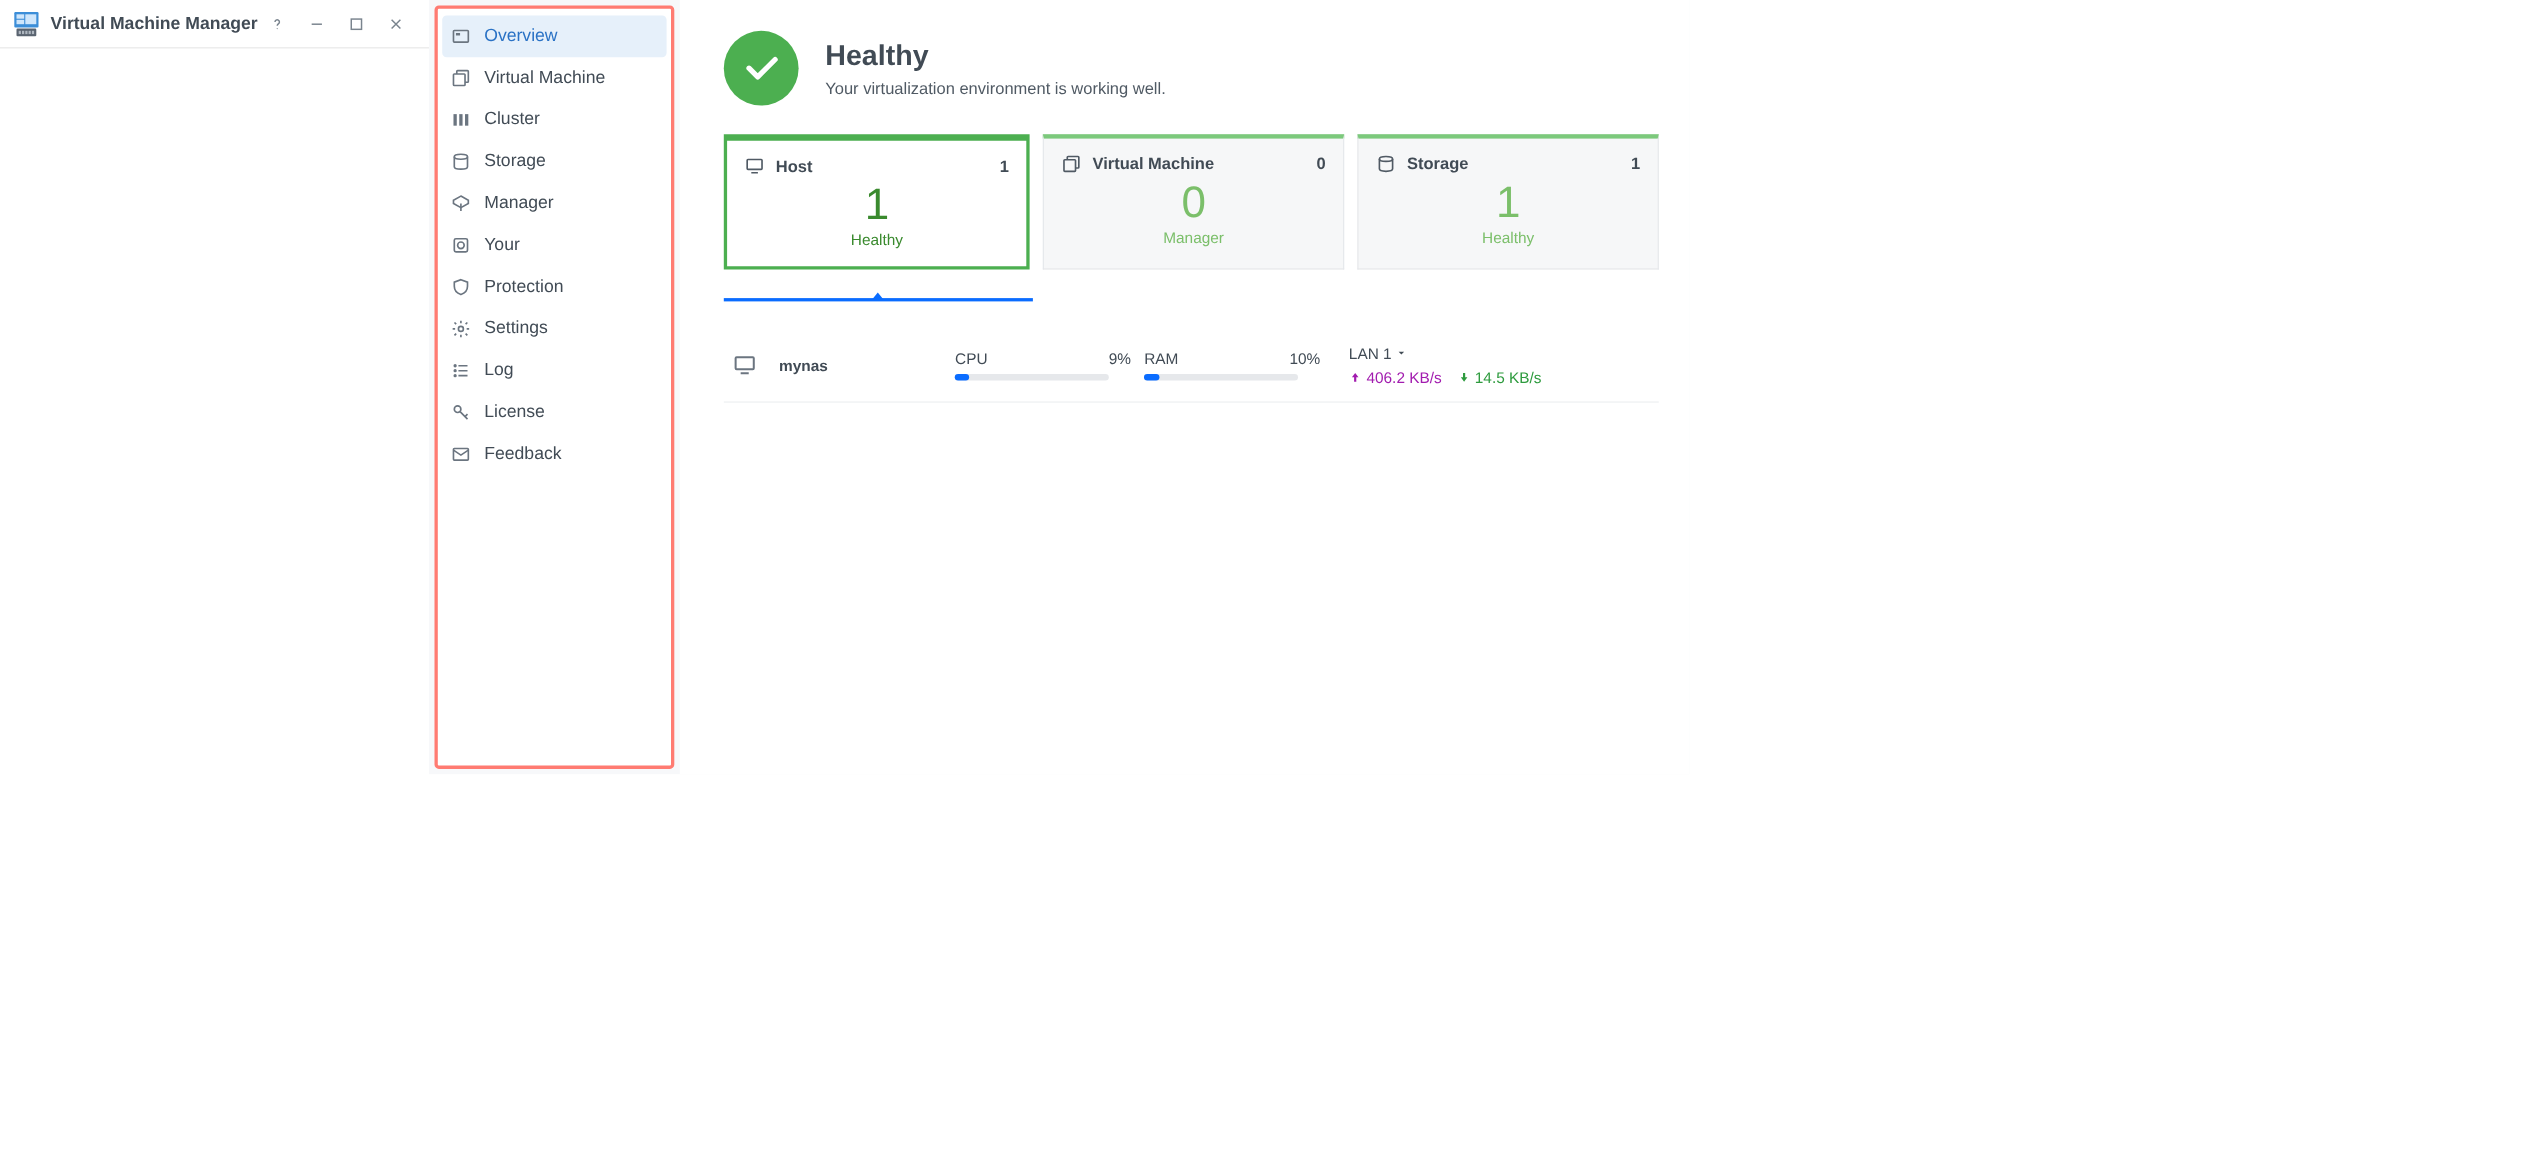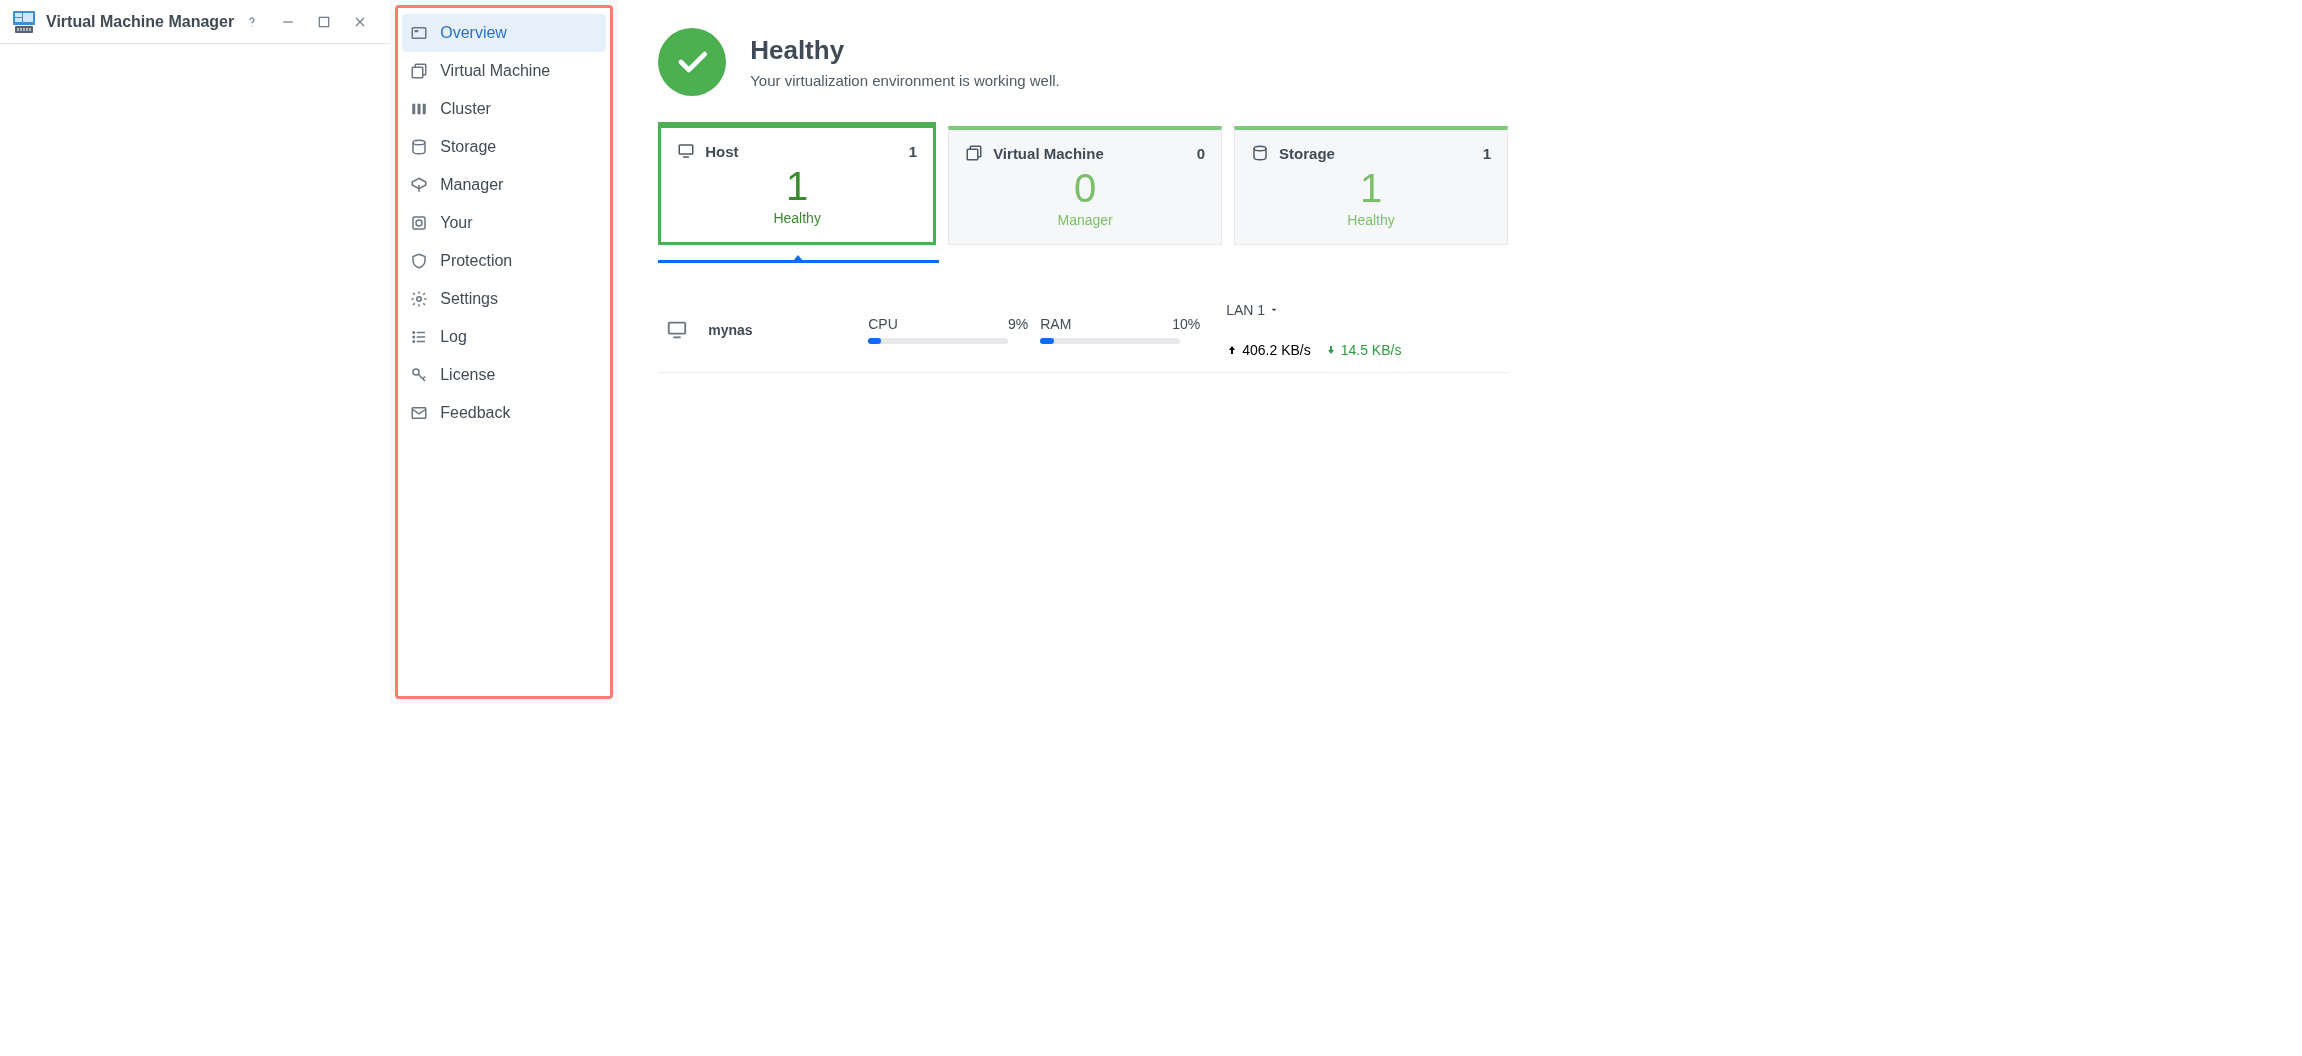--- a/index.html
+++ b/index.html
@@ -109,22 +109,21 @@
     color: #414b55;
     margin-bottom: 6px;
   }
   .status-text p {
     font-size: 15px;
     color: #505a64;
   }
   .cards {
     display: flex;
     gap: 12px;
-    margin-bottom: 5px;
-    align-items: flex-end;
+    margin-bottom: 16px;
   }
   .card {
     flex: 1;
     background: #f6f7f8;
     border: 1px solid #e5e7ea;
     border-top: 4px solid #7cc97c;
     padding: 14px 16px 16px;
     text-align: center;
     cursor: pointer;
   }
@@ -191,24 +190,24 @@
   .host-row .hr-icon { width: 24px; color:#6b7580; margin-right: 18px; display:inline-flex; }
   .host-row .hr-name { font-weight: 700; width: 160px; }
   .metric-bar {
     width: 140px; height: 6px; background: #e6e8eb; border-radius: 3px; position: relative;
     margin-top: 20px;
   }
   .metric-bar .fill { position:absolute; left:0; top:0; bottom:0; background:#0a6cff; border-radius:3px; }
   .metric-stack { display:flex; flex-direction:column; width: 160px; }
   .metric-stack .top { display:flex; justify-content:space-between; }
 
-  .lan-col { display:flex; flex-direction:column; gap:24px; margin-left: 8px; }
+  .lan-col { display:flex; flex-direction:column; gap:6px; margin-left: 8px; }
   .lan-head { display:flex; align-items:center; gap:4px; font-size:14px; color:#414b55; cursor:pointer;}
   .lan-vals { display:flex; gap:14px; font-size:14px; }
-  .lan-up { color:#000000; display:flex; align-items:center; gap:4px;}
+  .lan-up { color:#a21caf; display:flex; align-items:center; gap:4px;}
   .lan-down { color:#2e9b3e; display:flex; align-items:center; gap:4px;}
 
   svg { display:block; }
 </style>
 </head>
 <body>
 
 <div class="window">
   <div class="titlebar">
     <span class="app-icon">

